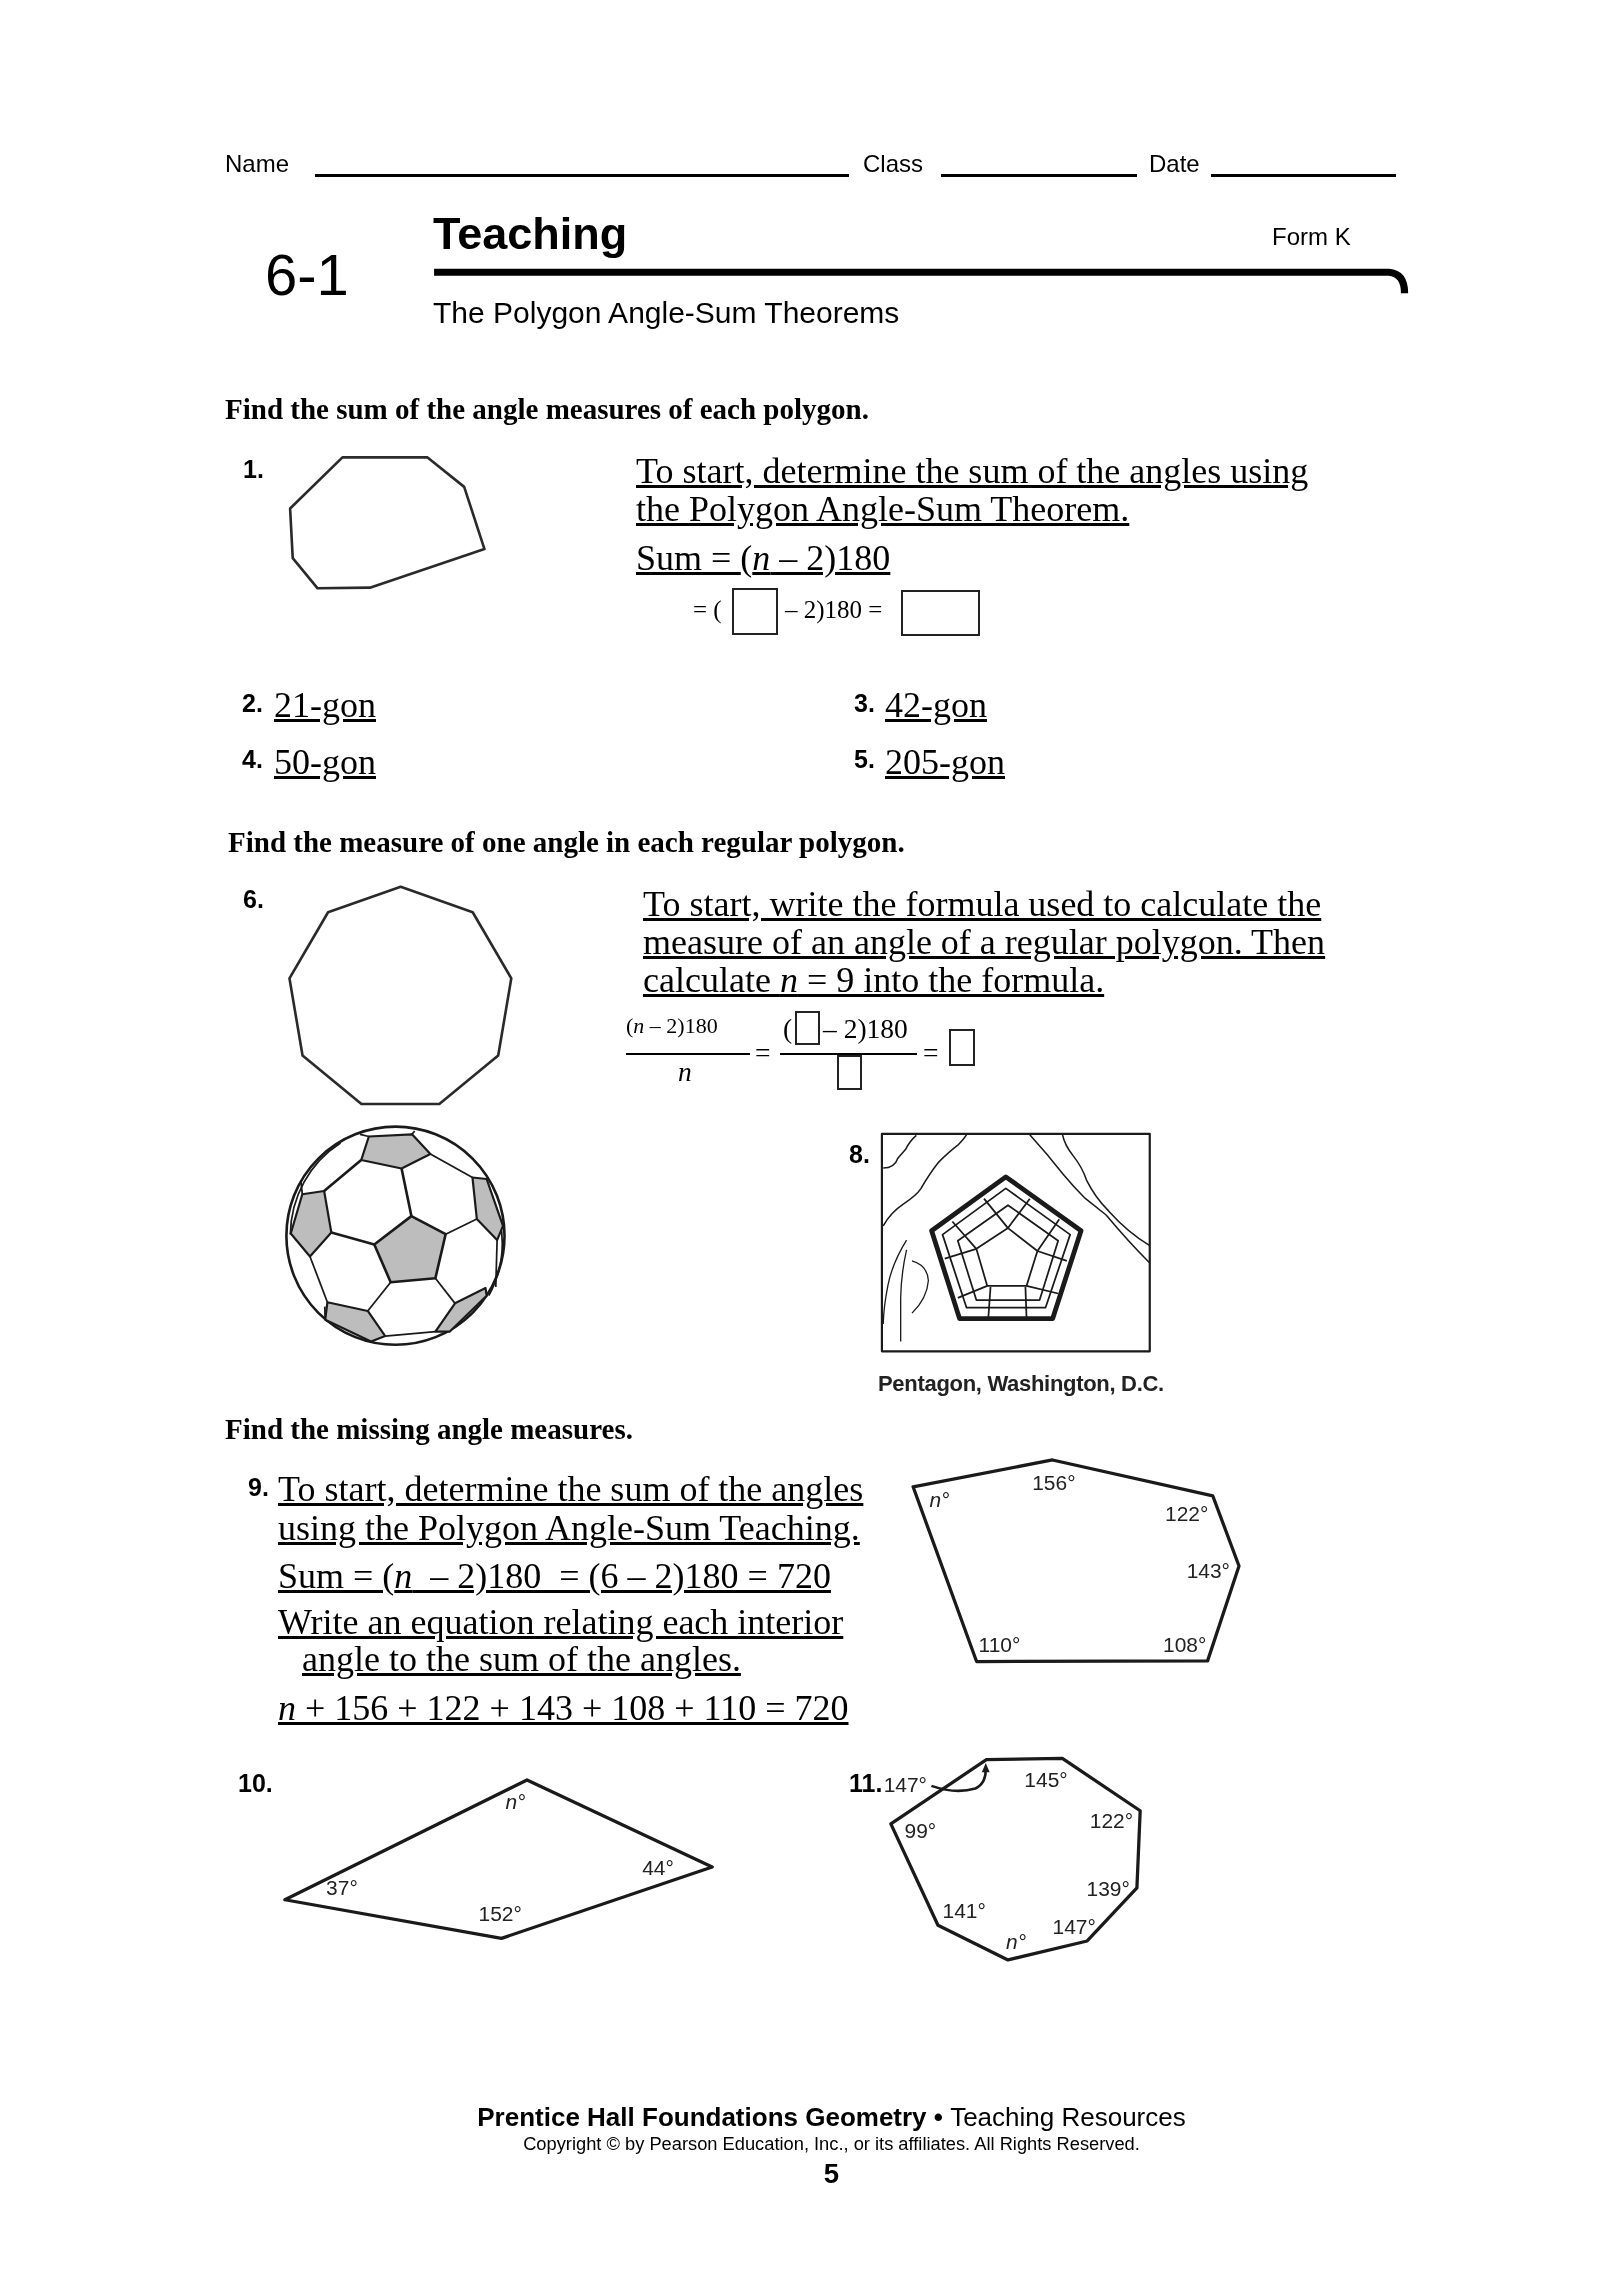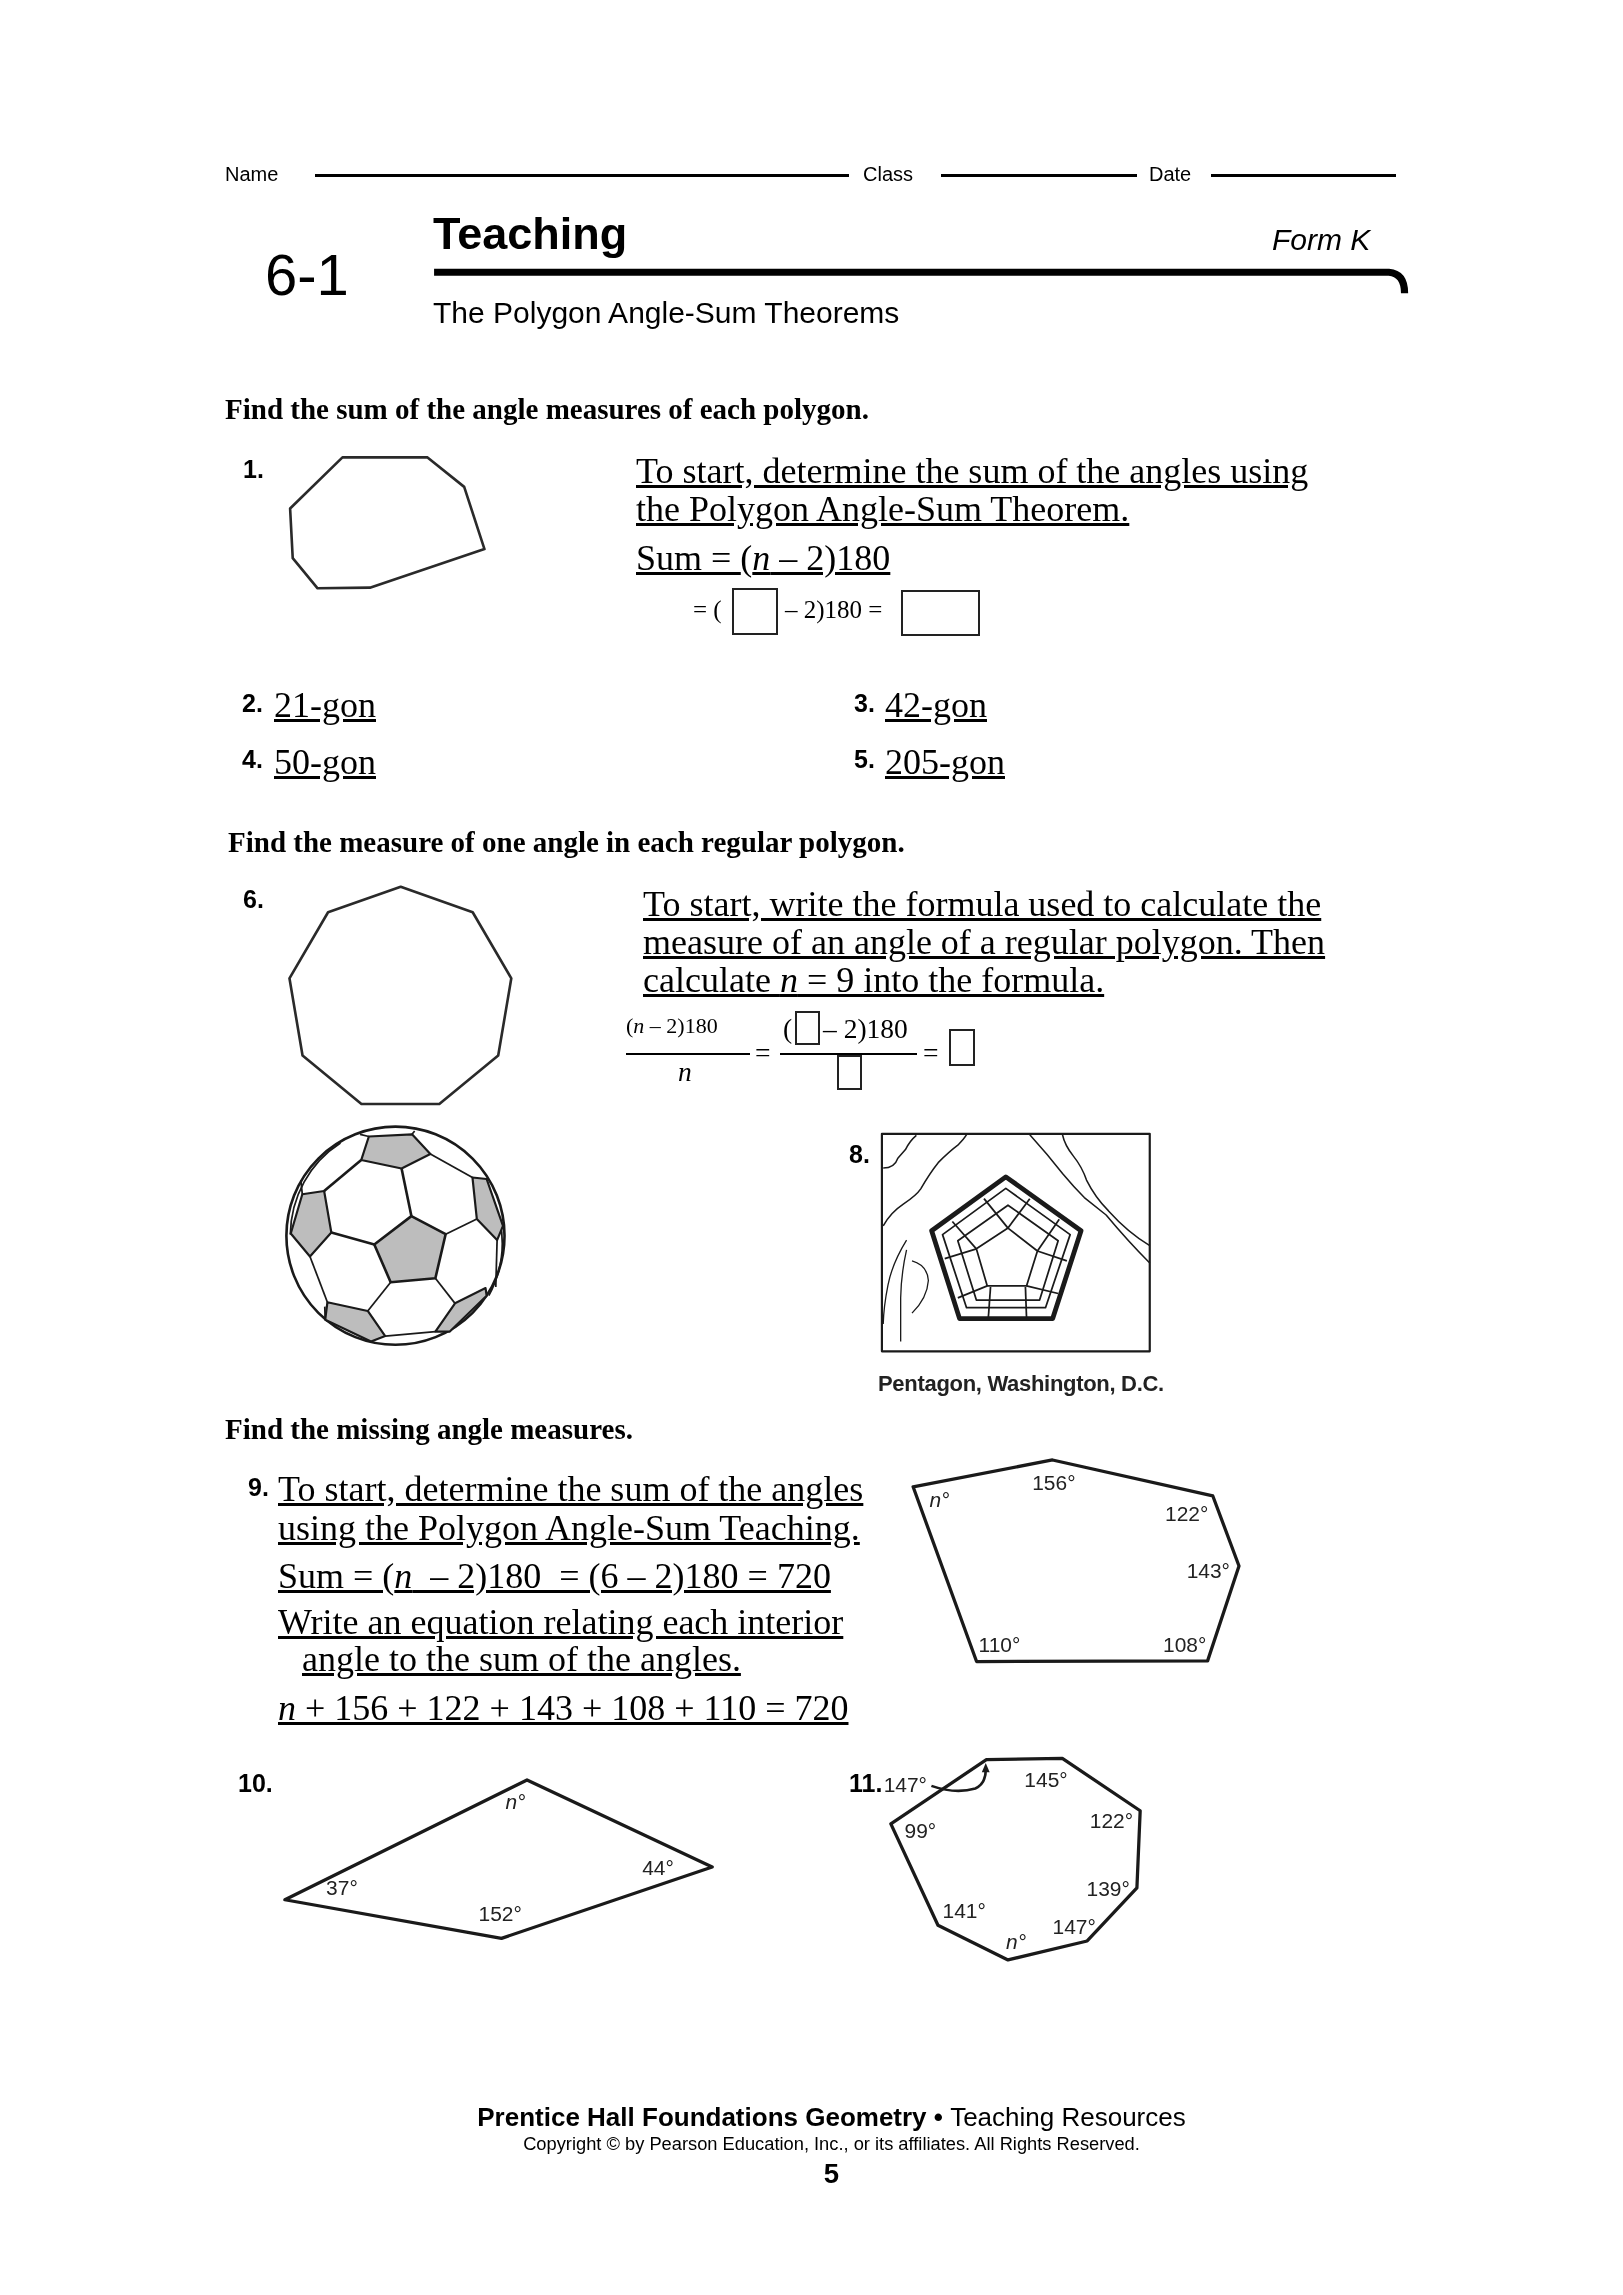--- a/index.html
+++ b/index.html
@@ -1,24 +1,24 @@
 <!DOCTYPE html>
 <html style="font-size:10.5px"><head>
 <meta charset="utf-8">
 <style>
   html, body { margin: 0; padding: 0; background: #ffffff; }
   body { width: 1624px; height: 2295px; position: relative; overflow: hidden; color: #000; }
   .abs { position: absolute; white-space: nowrap; line-height: 1; }
   .sans { font-family: "Liberation Sans", "DejaVu Sans", sans-serif; }
   .serif { font-family: "Liberation Serif", "DejaVu Serif", serif; }
   .uline { position: absolute; height: 2.6px; background: #000; }
-  .hdr { font-size: 20px; margin-top: 12px; }
+  .hdr { font-size: 24px; }
   .chapter { font-size: 58px; }
   .title { font-size: 45px; font-weight: bold; }
-  .form { font-size: 30px; font-style: italic; }
+  .form { font-size: 24px; }
   .subtitle { font-size: 30px; }
   .section { font-size: 29px; font-weight: bold; }
   .num { font-size: 25px; font-weight: bold; }
   .body { font-size: 36px; text-decoration: underline; }
   .ital { font-style: italic; }
   .box { position: absolute; border: 2px solid #222; background: #fff; box-sizing: border-box; }
   .fline { position: absolute; height: 2px; background: #000; }
   .caption { font-size: 22px; font-weight: bold; color: #222; letter-spacing: -0.3px; }
   .footer-main { font-size: 26px; }
   .footer-main b { font-weight: bold; }

